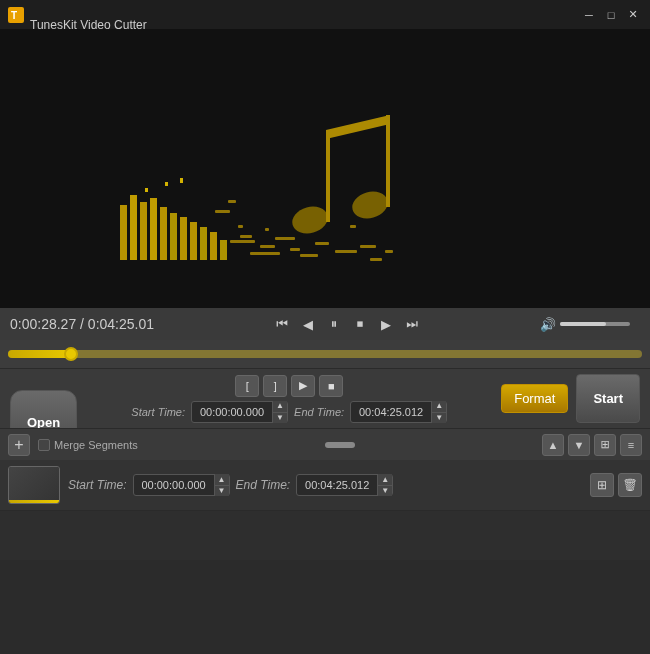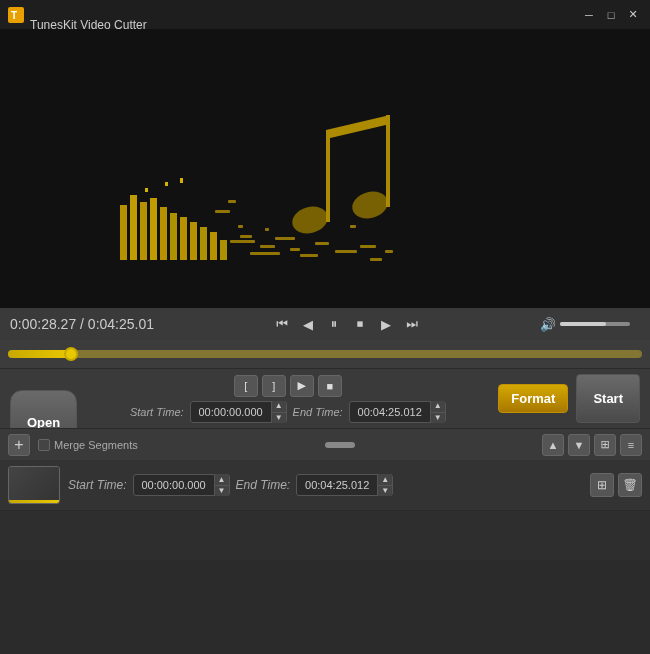--- a/index.html
+++ b/index.html
@@ -261,21 +261,21 @@
     .spinner-btn + .spinner-btn { border-top: 1px solid #555; }
 
     .format-btn {
       background: linear-gradient(to bottom, #d4a800, #a87800);
       border: 1px solid #c09000;
       color: #fff;
       padding: 6px 12px;
       border-radius: 4px;
       cursor: pointer;
       font-size: 13px;
-      font-weight: bold;
+      font-weight: normal;
     }
 
     .start-btn {
       background: linear-gradient(to bottom, #6a6a6a, #4a4a4a);
       border: 1px solid #555;
       color: #fff;
       padding: 16px 16px;
       border-radius: 4px;
       cursor: pointer;
       font-size: 13px;

